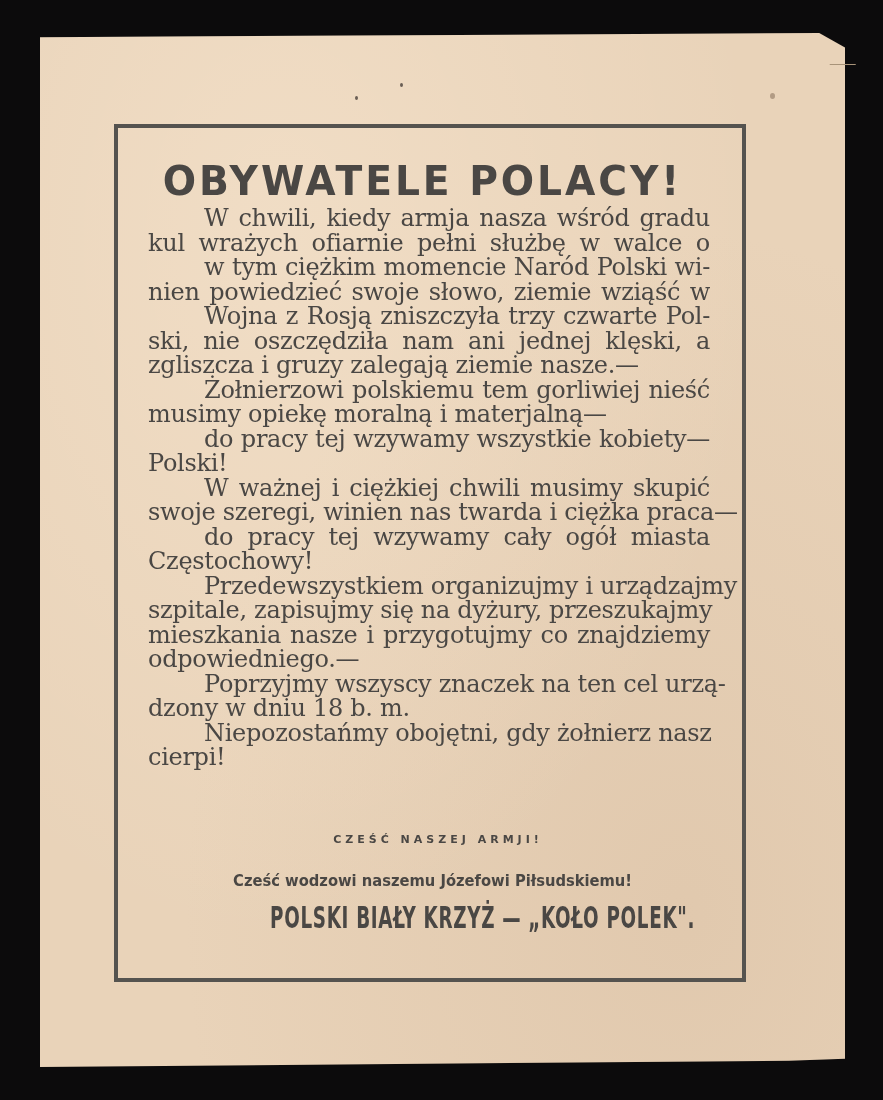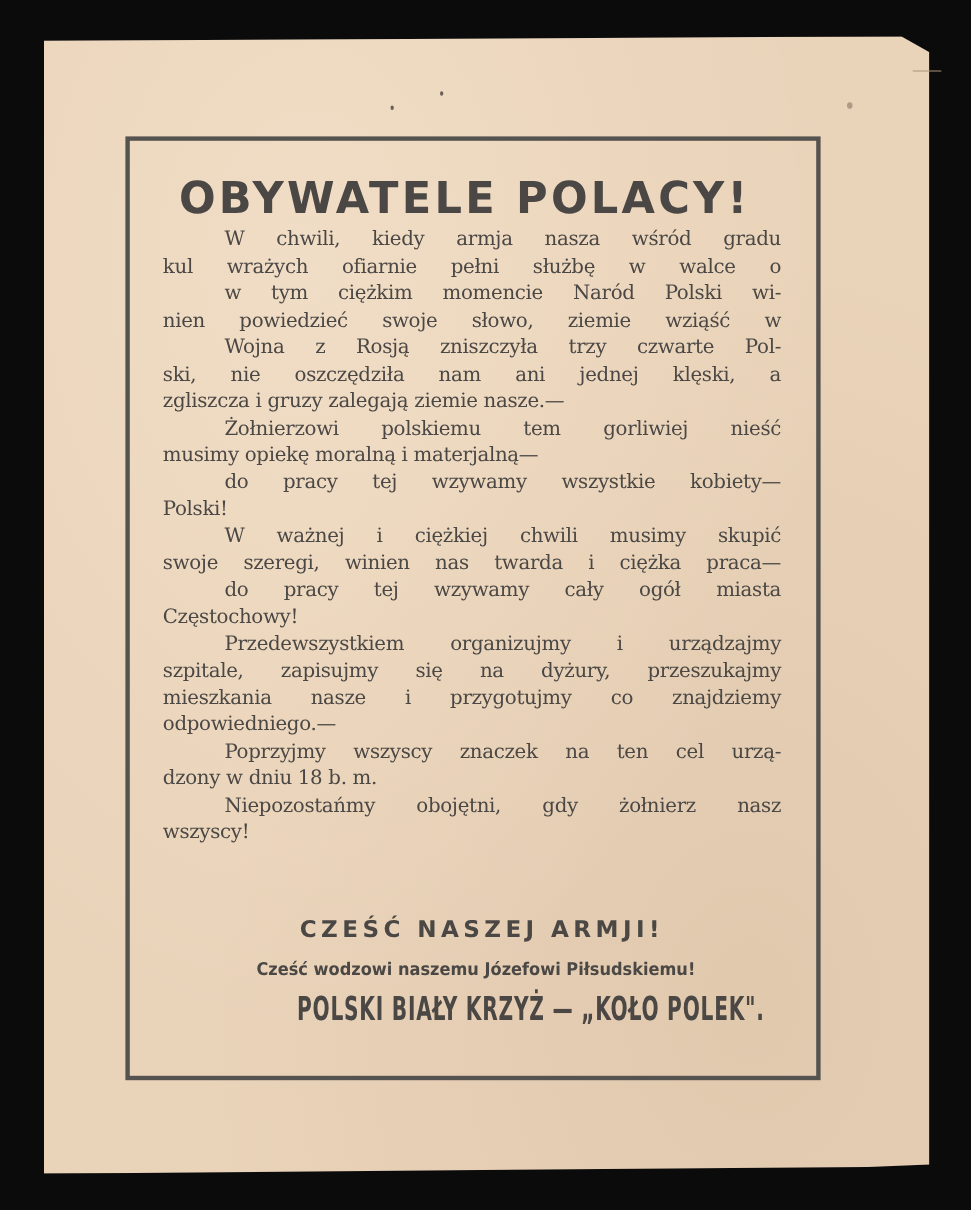--- a/index.html
+++ b/index.html
@@ -41,38 +41,38 @@
     text-align: center;
     white-space: nowrap;
     transform: scaleX(0.98);
     transform-origin: left center;
   }
   .body-text {
     position: absolute;
     left: 148px; top: 206px;
     width: 562px;
     font-family: "DejaVu Serif", serif;
-    font-size: 18px;
+    font-size: 24px;
     line-height: 24.5px;
     color: #4a4744;
   }
   .line {
     display: block;
     white-space: nowrap;
     text-align: justify;
     text-align-last: justify;
     height: 24.5px;
     letter-spacing: -0.3px;
   }
   .line.indent { padding-left: 56px; }
   .line.short { text-align-last: left; }
   .slogan1 {
     position: absolute; left: 118px; top: 833px; width: 620px;
     font-family: "DejaVu Sans", sans-serif; font-weight: bold;
-    font-size: 21px; letter-spacing: 4px; color: #4a4744;
+    font-size: 11px; letter-spacing: 4px; color: #4a4744;
     text-align: center; padding-left: 20px; box-sizing: border-box;
   }
   .slogan2 {
     position: absolute; left: 118px; top: 871px; width: 620px;
     font-family: "DejaVu Sans", sans-serif; font-weight: bold;
     font-size: 16px; color: #4a4744;
     text-align: center; box-sizing: border-box; padding-left: 10px;
     transform: scaleX(0.92); transform-origin: center;
   }
   .signature {
@@ -113,18 +113,18 @@
     <span class="line">swoje szeregi, winien nas twarda i ciężka praca—</span>
     <span class="line indent">do pracy tej wzywamy cały ogół miasta</span>
     <span class="line short">Częstochowy!</span>
     <span class="line indent">Przedewszystkiem organizujmy i urządzajmy</span>
     <span class="line">szpitale, zapisujmy się na dyżury, przeszukajmy</span>
     <span class="line">mieszkania nasze i przygotujmy co znajdziemy</span>
     <span class="line short">odpowiedniego.—</span>
     <span class="line indent">Poprzyjmy wszyscy znaczek na ten cel urzą-</span>
     <span class="line short">dzony w dniu 18 b. m.</span>
     <span class="line indent">Niepozostańmy obojętni, gdy żołnierz nasz</span>
-    <span class="line short">wszyscy!</span>
+    <span class="line short">cierpi!</span>
   </div>
 
 <div class="slogan1">CZEŚĆ NASZEJ ARMJI!</div>
 <div class="slogan2">Cześć wodzowi naszemu Józefowi Piłsudskiemu!</div>
 <div class="signature">POLSKI BIAŁY KRZYŻ — „KOŁO POLEK".</div>
 
 </body></html>

